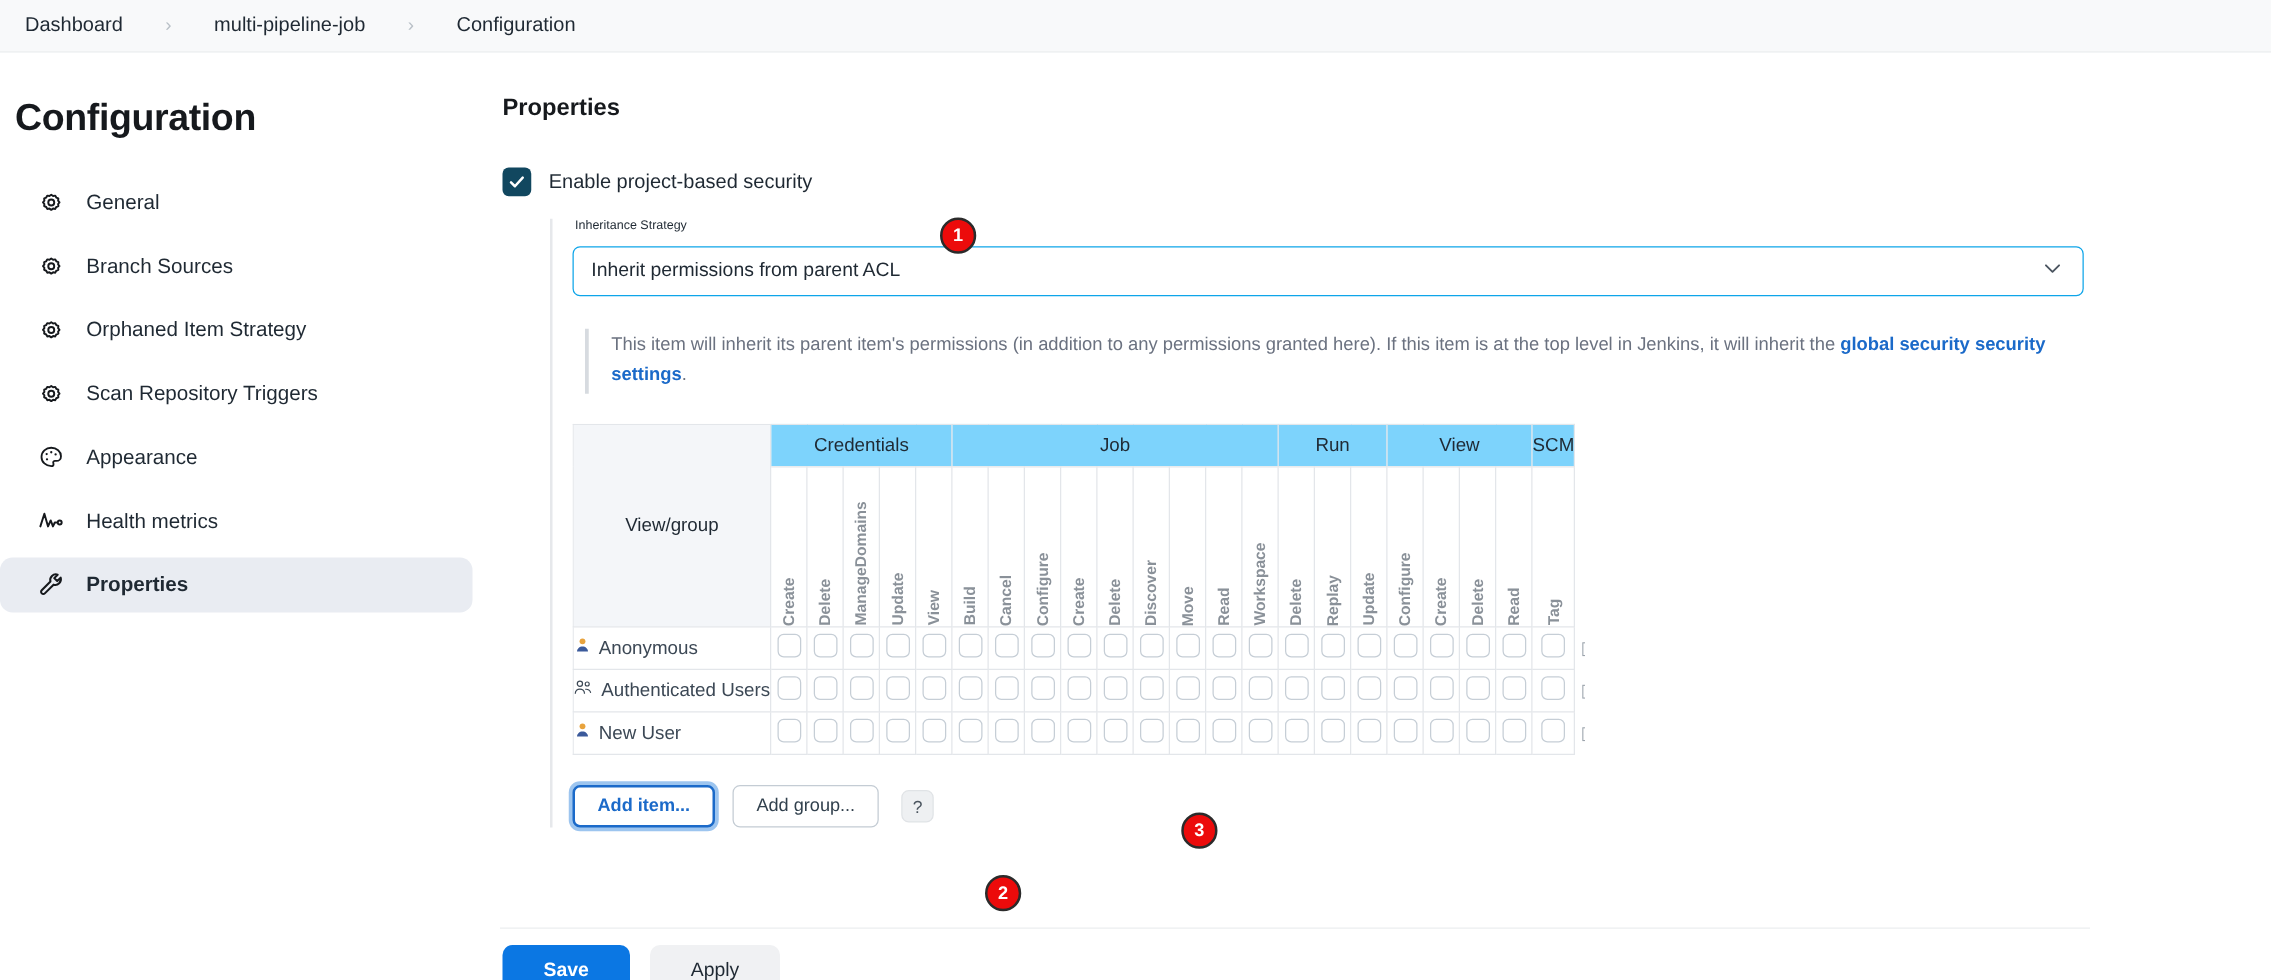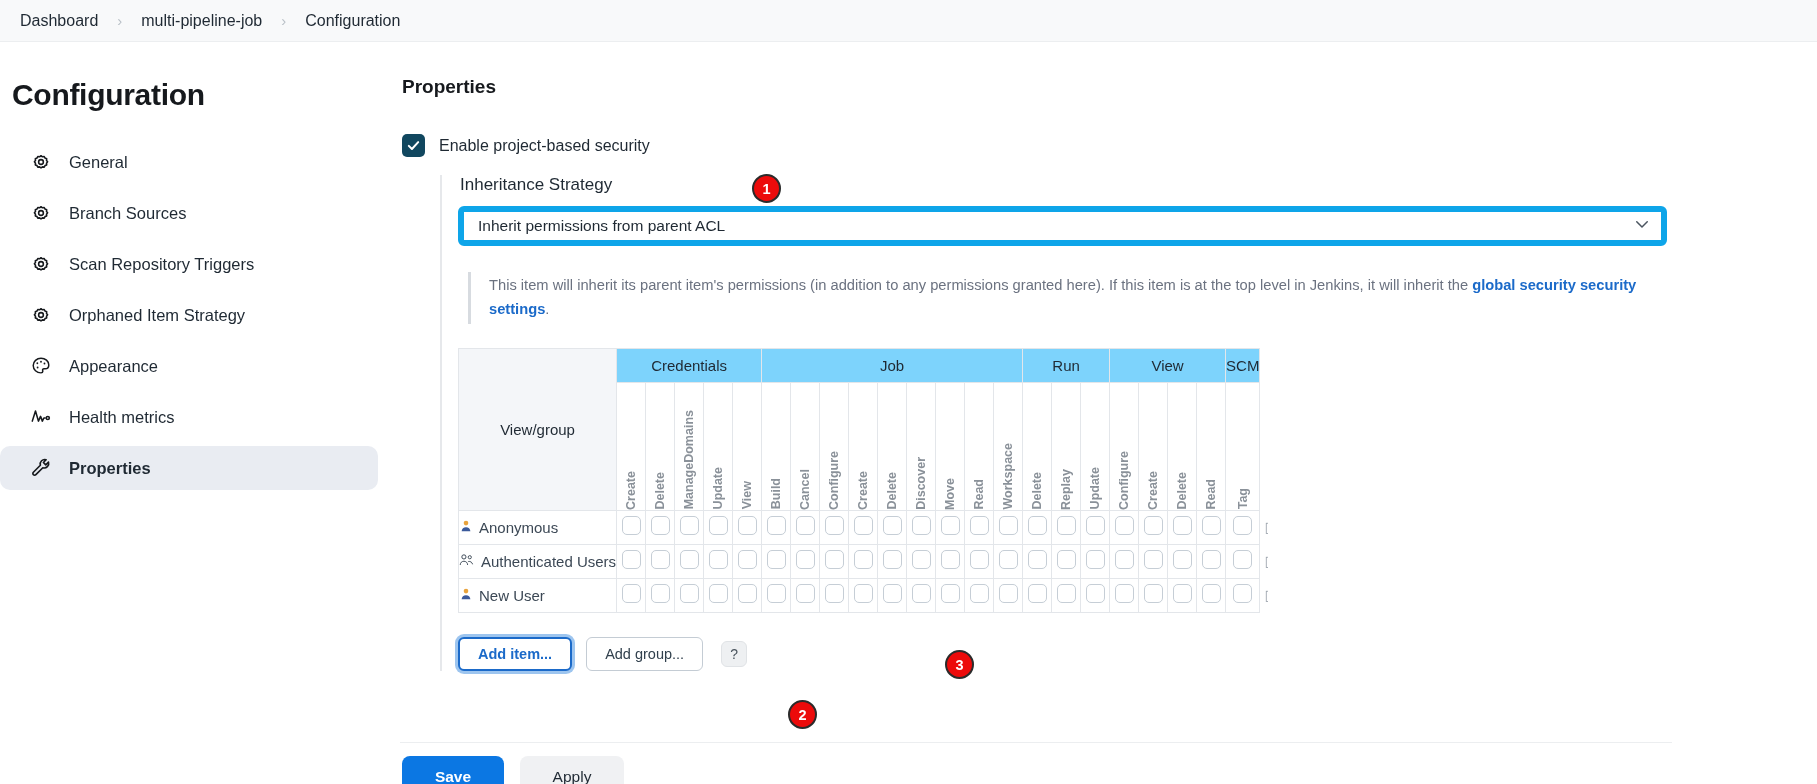--- a/index.html
+++ b/index.html
@@ -13,21 +13,21 @@
   }
 
   
   .breadcrumb-bar {
     height: 42px;
     background: #f8f9fa;
     border-bottom: 1px solid #eceef0;
     display: flex;
     align-items: center;
     padding-left: 2px;
-    gap: 1px;
+    gap: 16px;
   }
   .crumb {
     font-size: 16px;
     color: #1f2933;
     padding: 0 18px;
     text-decoration: none;
     white-space: nowrap;
   }
   .crumb-sep {
     color: #b9c0c7;
@@ -110,33 +110,33 @@
   .cb-label { font-size: 16px; color: #1f2933; text-align: right; }
 
   
   .nested {
     margin-top: 18px;
     margin-left: 40px;
     border-left: 2px solid #e6e8eb;
     padding-left: 0px;
   }
   .field-label {
-    font-size: 17px;
+    font-size: 10px;
     color: #1f2933;
     margin: 0 0 11px 2px;
   }
   .select-wrap {
     position: relative;
     width: 1209px;
     max-width: 1209px;
   }
   select.acl-select, .acl-select {
     width: 100%;
     height: 40px;
-    border: 6px solid #0ea5e9;
+    border: 1px solid #0ea5e9;
     border-radius: 6px;
     background: #ffffff;
     font-size: 15.5px;
     color: #1f2933;
     padding: 2px 14px;
     font-family: "Liberation Sans", sans-serif;
     appearance: none;
     -webkit-appearance: none;
     display: flex;
     align-items: center;
@@ -395,31 +395,31 @@
     </div>
 
 
     <div class="side-item">
       <span class="ico">
         <svg viewBox="0 0 24 24" fill="none" stroke="#16191d" stroke-width="1.7" stroke-linecap="round" stroke-linejoin="round">
           <path d="M12 3.2l1.6 1.1 1.9-.3.9 1.7 1.8.7-.2 1.9 1.2 1.5-1.2 1.5.2 1.9-1.8.7-.9 1.7-1.9-.3L12 16.4l-1.6-1.1-1.9.3-.9-1.7-1.8-.7.2-1.9L4.8 9.8 6 8.3l-.2-1.9 1.8-.7.9-1.7 1.9.3z" transform="translate(0,2)"></path>
           <circle cx="12" cy="12" r="2.6"></circle>
         </svg>
       </span>
-      <span class="side-label">Scan Repository Triggers</span>
+      <span class="side-label">Orphaned Item Strategy</span>
     </div>
 
     <div class="side-item">
       <span class="ico">
         <svg viewBox="0 0 24 24" fill="none" stroke="#16191d" stroke-width="1.7" stroke-linecap="round" stroke-linejoin="round">
           <path d="M12 3.2l1.6 1.1 1.9-.3.9 1.7 1.8.7-.2 1.9 1.2 1.5-1.2 1.5.2 1.9-1.8.7-.9 1.7-1.9-.3L12 16.4l-1.6-1.1-1.9.3-.9-1.7-1.8-.7.2-1.9L4.8 9.8 6 8.3l-.2-1.9 1.8-.7.9-1.7 1.9.3z" transform="translate(0,2)"></path>
           <circle cx="12" cy="12" r="2.6"></circle>
         </svg>
       </span>
-      <span class="side-label">Orphaned Item Strategy</span>
+      <span class="side-label">Scan Repository Triggers</span>
     </div>
 
     <div class="side-item">
       <span class="ico">
         <svg viewBox="0 0 24 24" fill="none" stroke="#16191d" stroke-width="1.6" stroke-linecap="round" stroke-linejoin="round">
           <path d="M12 3.5c-4.7 0-8.5 3.6-8.5 8 0 4.5 3.8 8 8.5 8 1.3 0 2-.8 2-1.7 0-.6-.3-.9-.3-1.4 0-.8.6-1.4 1.5-1.4h1.3c2.3 0 4-1.7 4-4.2 0-4-3.8-7.3-8.5-7.3z"></path>
           <circle cx="8" cy="9" r="1" fill="#16191d" stroke="none"></circle>
           <circle cx="12" cy="7.4" r="1" fill="#16191d" stroke="none"></circle>
           <circle cx="15.8" cy="9.3" r="1" fill="#16191d" stroke="none"></circle>
           <circle cx="8.3" cy="13.6" r="1" fill="#16191d" stroke="none"></circle>

